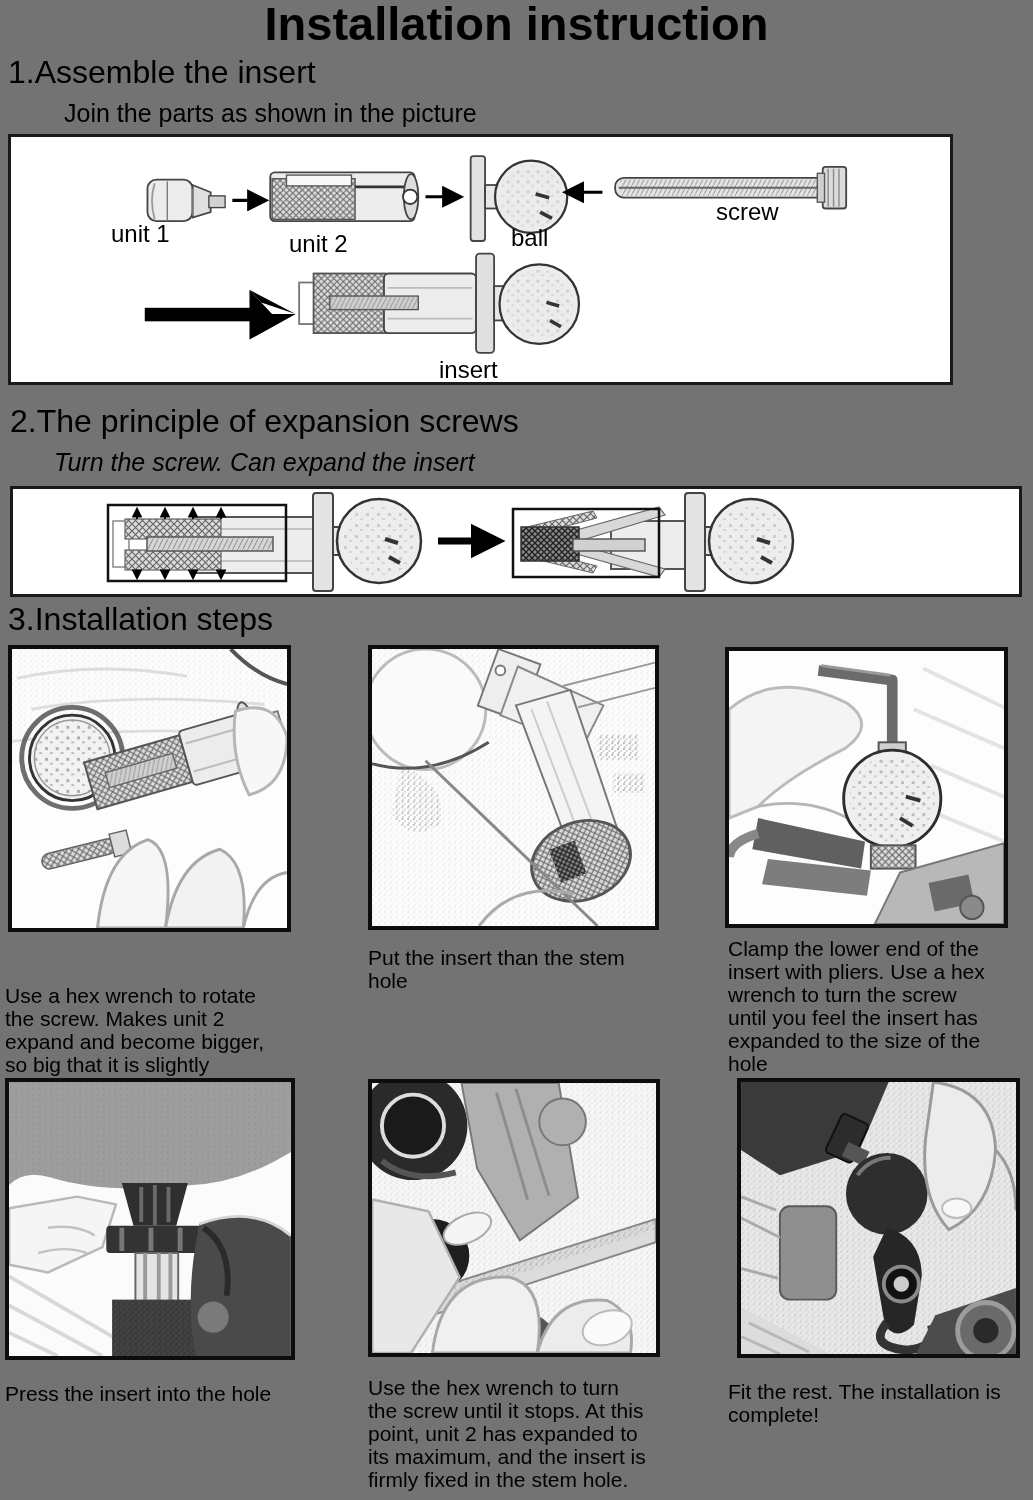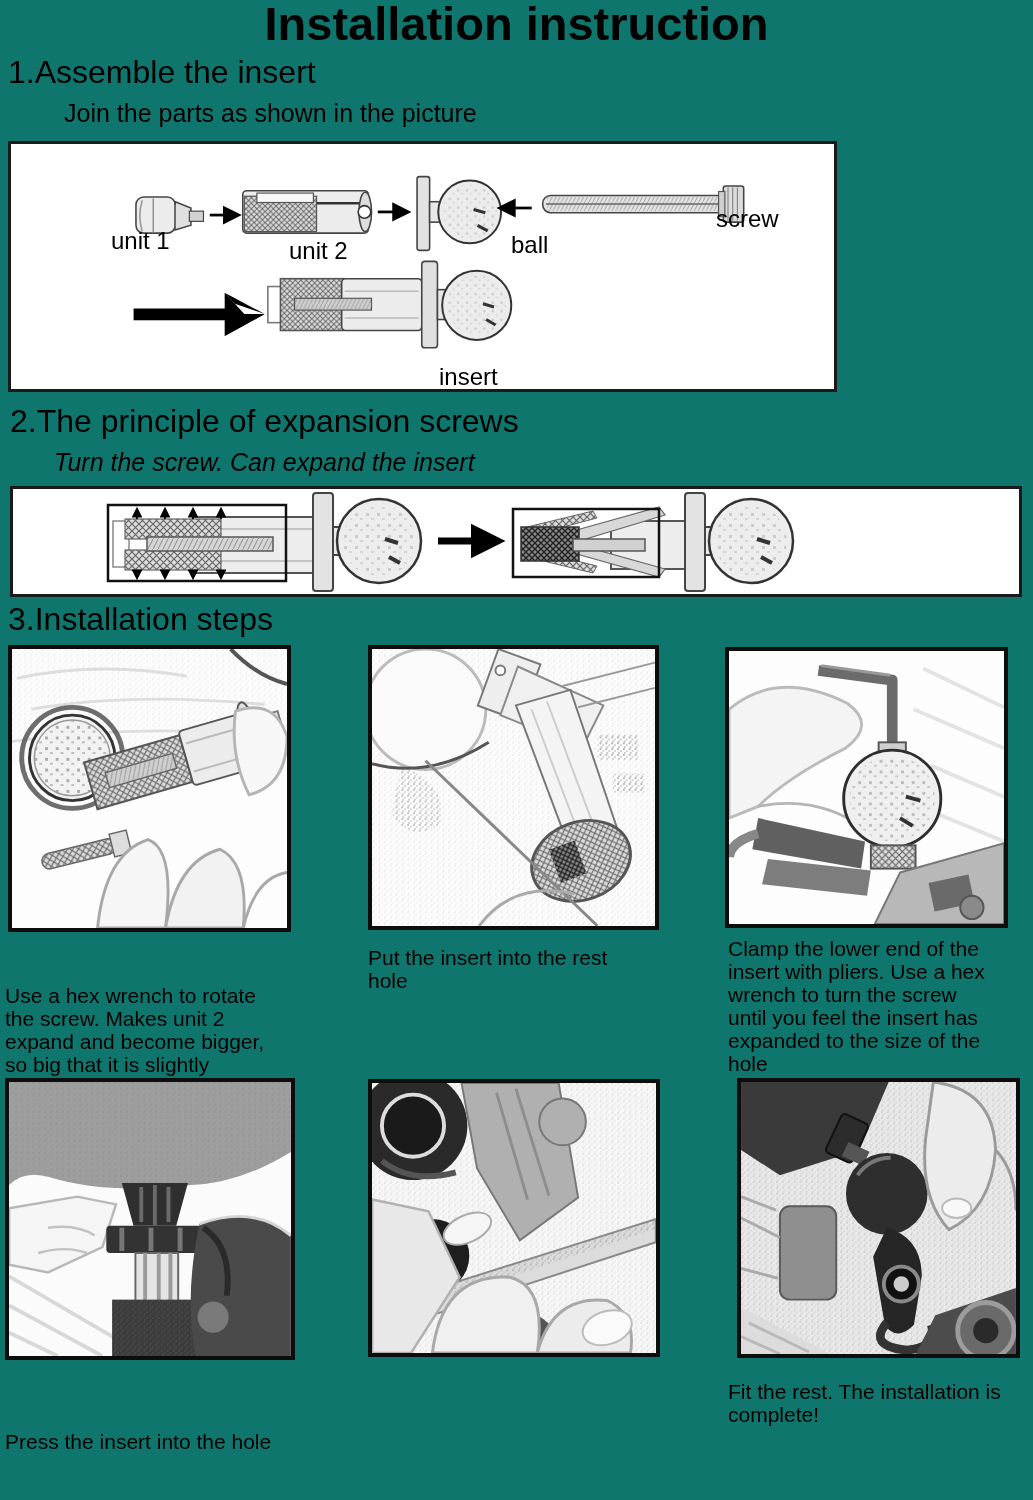--- a/index.html
+++ b/index.html
@@ -1,17 +1,17 @@
 <!DOCTYPE html>
 <html><head>
 <meta charset="utf-8">
 <style>
   html,body{margin:0;padding:0;background:#ffffff;}
   #page{
-    position:relative;width:1033px;height:1500px;background:#0f766e;
+    position:relative;width:1033px;height:1500px;background:#737373;
     font-family:"Liberation Sans", sans-serif;color:#000000;overflow:hidden;
   }
   .abs{position:absolute;}
   .title{
     width:100%;text-align:center;top:-4px;left:0;
     font-size:47px;font-weight:bold;letter-spacing:0px;line-height:56px;
   }
   .h{font-size:32px;line-height:30px;white-space:nowrap;}
   .sub{font-size:25px;line-height:29px;white-space:nowrap;text-align:center;}
   .diagram-box{border:3px solid #1a1a1a;background:#ffffff;box-sizing:border-box;}
@@ -59,21 +59,21 @@
   </defs>
 </svg>
 
 <div id="page">
 
   <div class="abs title">Installation instruction</div>
 
   <div class="abs h" style="left:8px;top:57px;">1.Assemble the insert</div>
   <div class="abs sub" style="left:64px;top:99px;">Join the parts as shown in the picture</div>
 
-  <div class="abs diagram-box" style="left:8px;top:141px;width:829px;height:251px;padding-left:48px;">
+  <div class="abs diagram-box" style="left:8px;top:134px;width:945px;height:251px;padding-left:48px;">
     <svg viewBox="0 0 987 245">
 
       <g>
         <rect x="98" y="34" width="50" height="46" rx="10" fill="#ececec" stroke="#444" stroke-width="2"></rect>
         <path d="M106,38 Q100,57 106,78" stroke="#999" fill="none" stroke-width="2"></path>
         <polygon points="148,40 168,48 168,70 148,76" fill="#e0e0e0" stroke="#444" stroke-width="2"></polygon>
         <rect x="166" y="52" width="18" height="13" fill="#d2d2d2" stroke="#444" stroke-width="1.5"></rect>
         <path d="M148,44 L148,74 M120,36 L120,80" stroke="#777" stroke-width="1.5"></path>
       </g>
       <line x1="192" y1="57" x2="228" y2="57" stroke="#000" stroke-width="3.5" marker-end="url(#ah)"></line>
@@ -265,21 +265,21 @@
       <rect x="208" y="234" width="42" height="30" fill="#6a6a6a" transform="rotate(-12 229 249)"></rect>
       <circle cx="250" cy="264" r="12" fill="#8a8a8a" stroke="#555" stroke-width="2"></circle>
     </svg>
   </div>
 
   <div class="abs cap" style="left:5px;top:946px;width:310px;margin-top:38px;">Use a hex wrench to rotate
 the screw. Makes unit 2
 expand and become bigger,
 so big that it is slightly
 smaller than the hole</div>
-  <div class="abs cap" style="left:368px;top:946px;width:310px;">Put the insert into the rest
+  <div class="abs cap" style="left:368px;top:946px;width:310px;">Put the insert than the stem
 hole</div>
   <div class="abs cap" style="left:728px;top:937px;width:310px;">Clamp the lower end of the
 insert with pliers. Use a hex
 wrench to turn the screw
 until you feel the insert has
 expanded to the size of the
 hole</div>
 
   <div class="abs panel" style="left:5px;top:1078px;width:290px;height:282px;">
     <svg viewBox="0 0 290 282">
@@ -346,17 +346,22 @@
       <rect x="40" y="128" width="58" height="96" rx="10" fill="#8f8f8f" stroke="#5a5a5a" stroke-width="2"></rect>
       <path d="M0,140 L40,160 M0,192 L38,202 M0,118 L36,132" stroke="#aaa" stroke-width="3"></path>
       <polygon points="200,240 283,212 283,280 180,280" fill="#4c4c4c"></polygon>
       <circle cx="252" cy="256" r="29" fill="#6a6a6a" stroke="#9c9c9c" stroke-width="5"></circle>
       <circle cx="252" cy="256" r="13" fill="#2a2a2a"></circle>
       <path d="M0,232 L92,280 L0,280 Z" fill="#dcdcdc"></path>
       <path d="M8,248 L70,278 M0,262 L40,280" stroke="#b8b8b8" stroke-width="3"></path>
     </svg>
   </div>
 
-  <div class="abs cap" style="left:5px;top:1382px;width:335px;margin-top:48px;">Press the insert into the hole</div>
+  <div class="abs cap" style="left:5px;top:1382px;width:335px;">Press the insert into the hole</div>
+  <div class="abs cap" style="left:368px;top:1376px;width:340px;">Use the hex wrench to turn
+the screw until it stops. At this
+point, unit 2 has expanded to
+its maximum, and the insert is
+firmly fixed in the stem hole.</div>
   <div class="abs cap" style="left:728px;top:1380px;width:330px;">Fit the rest. The installation is
 complete!</div>
 
 </div>
 
 </body></html>

